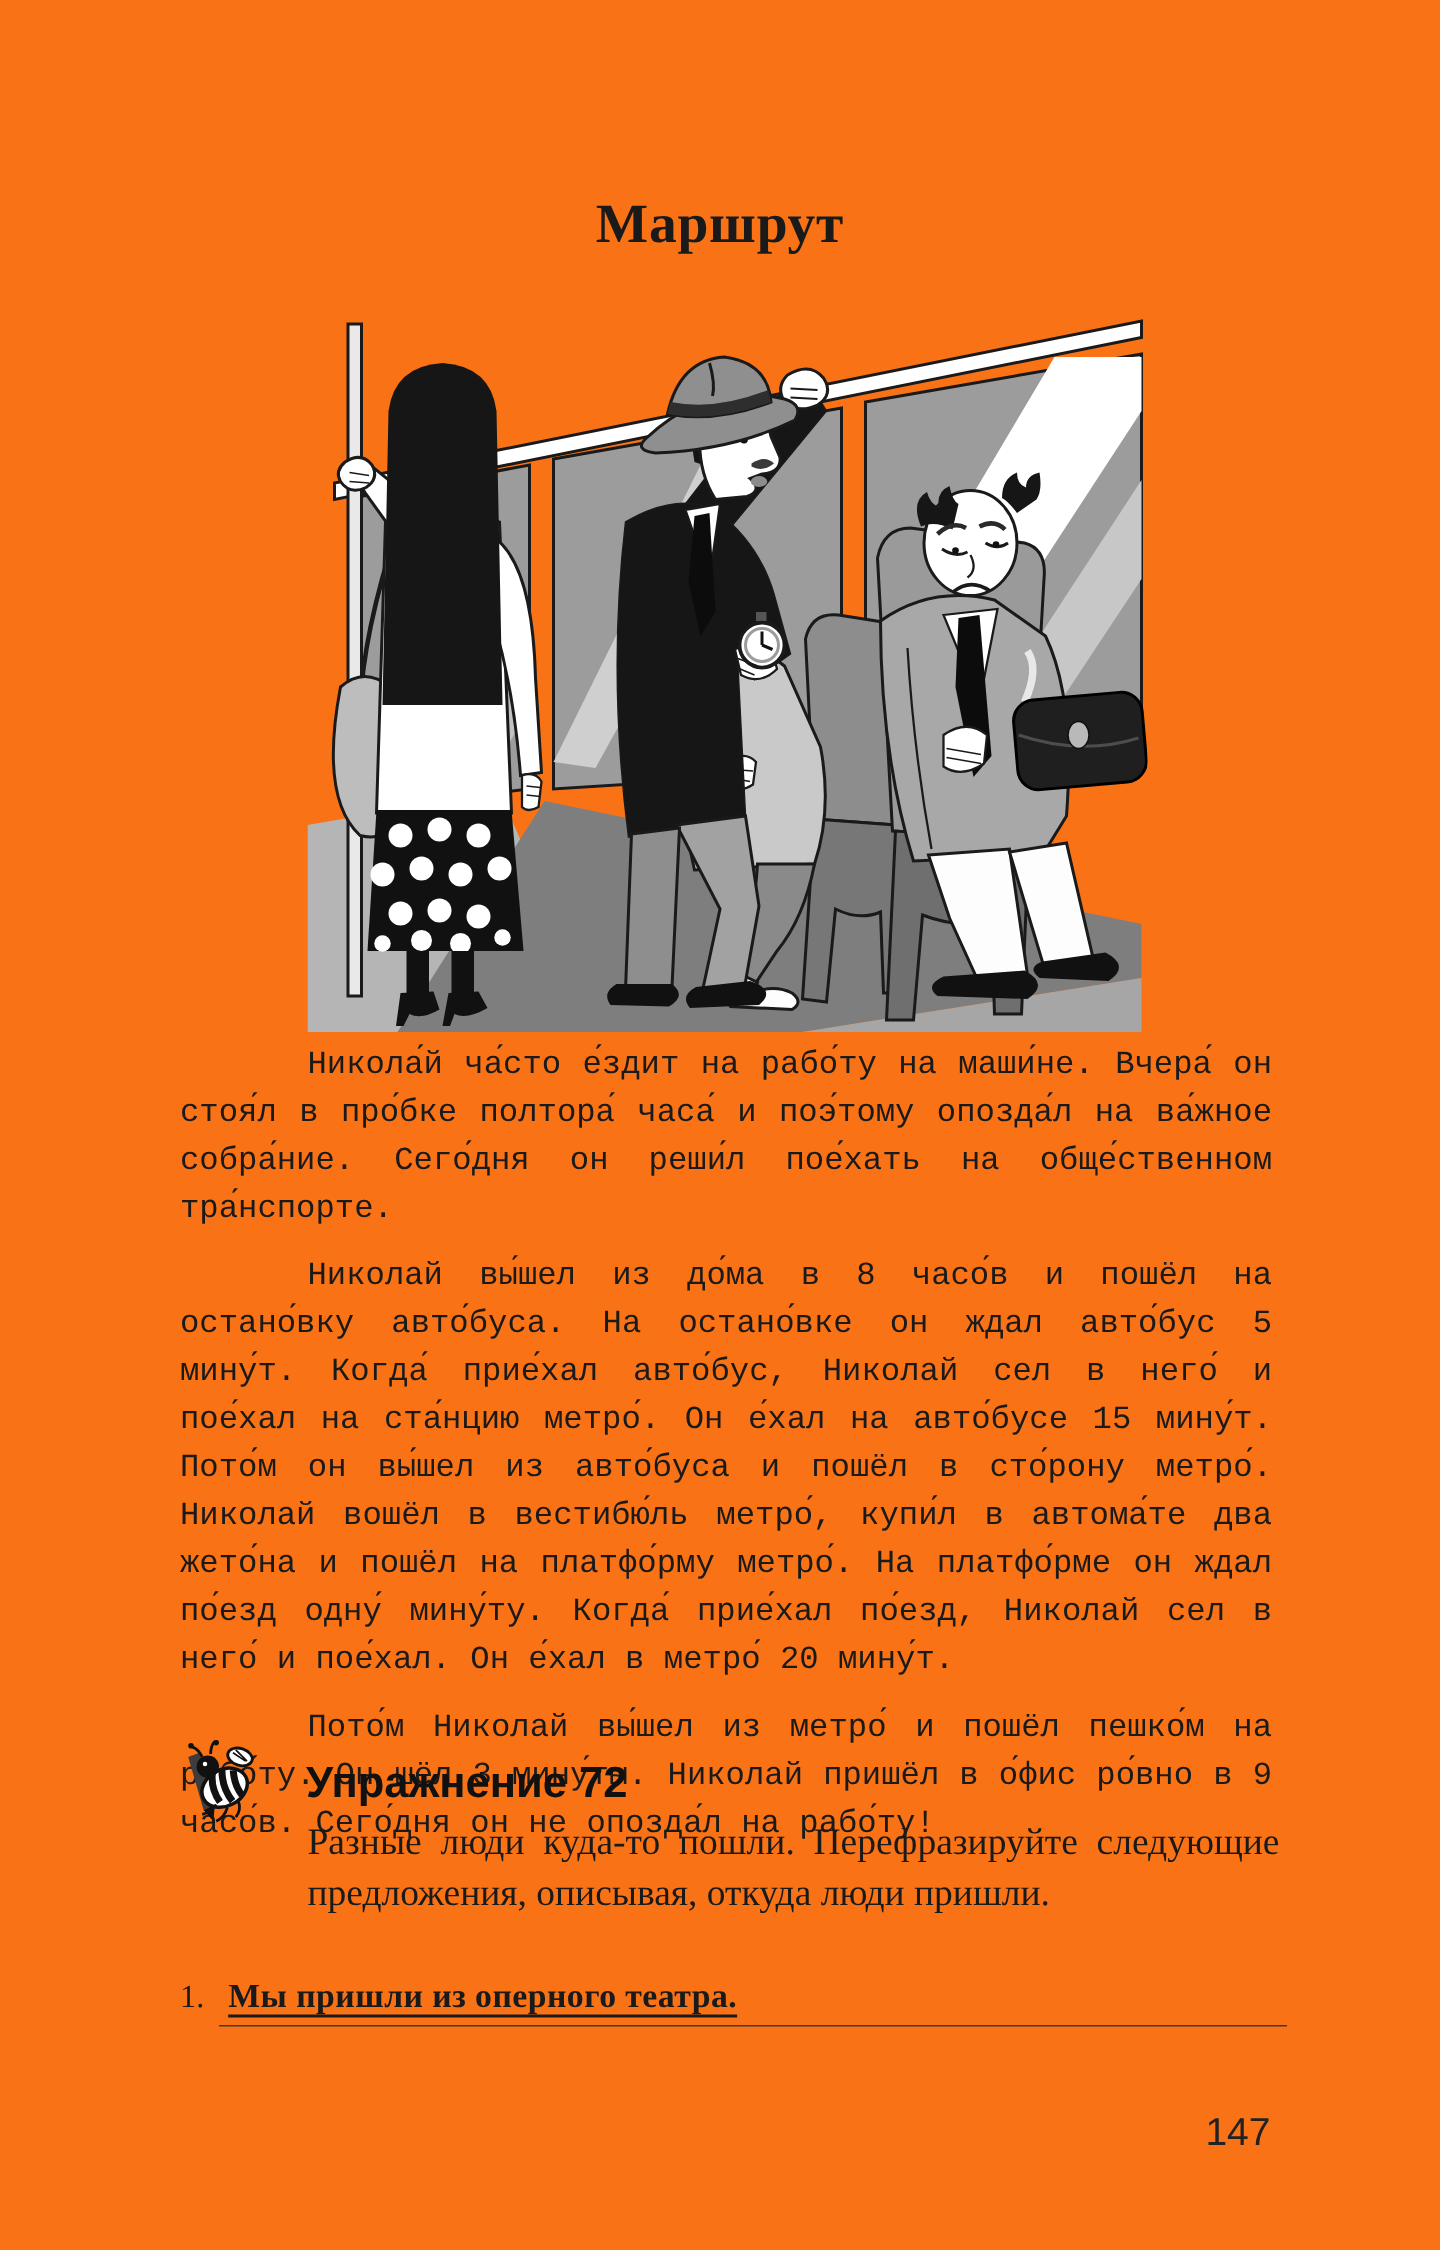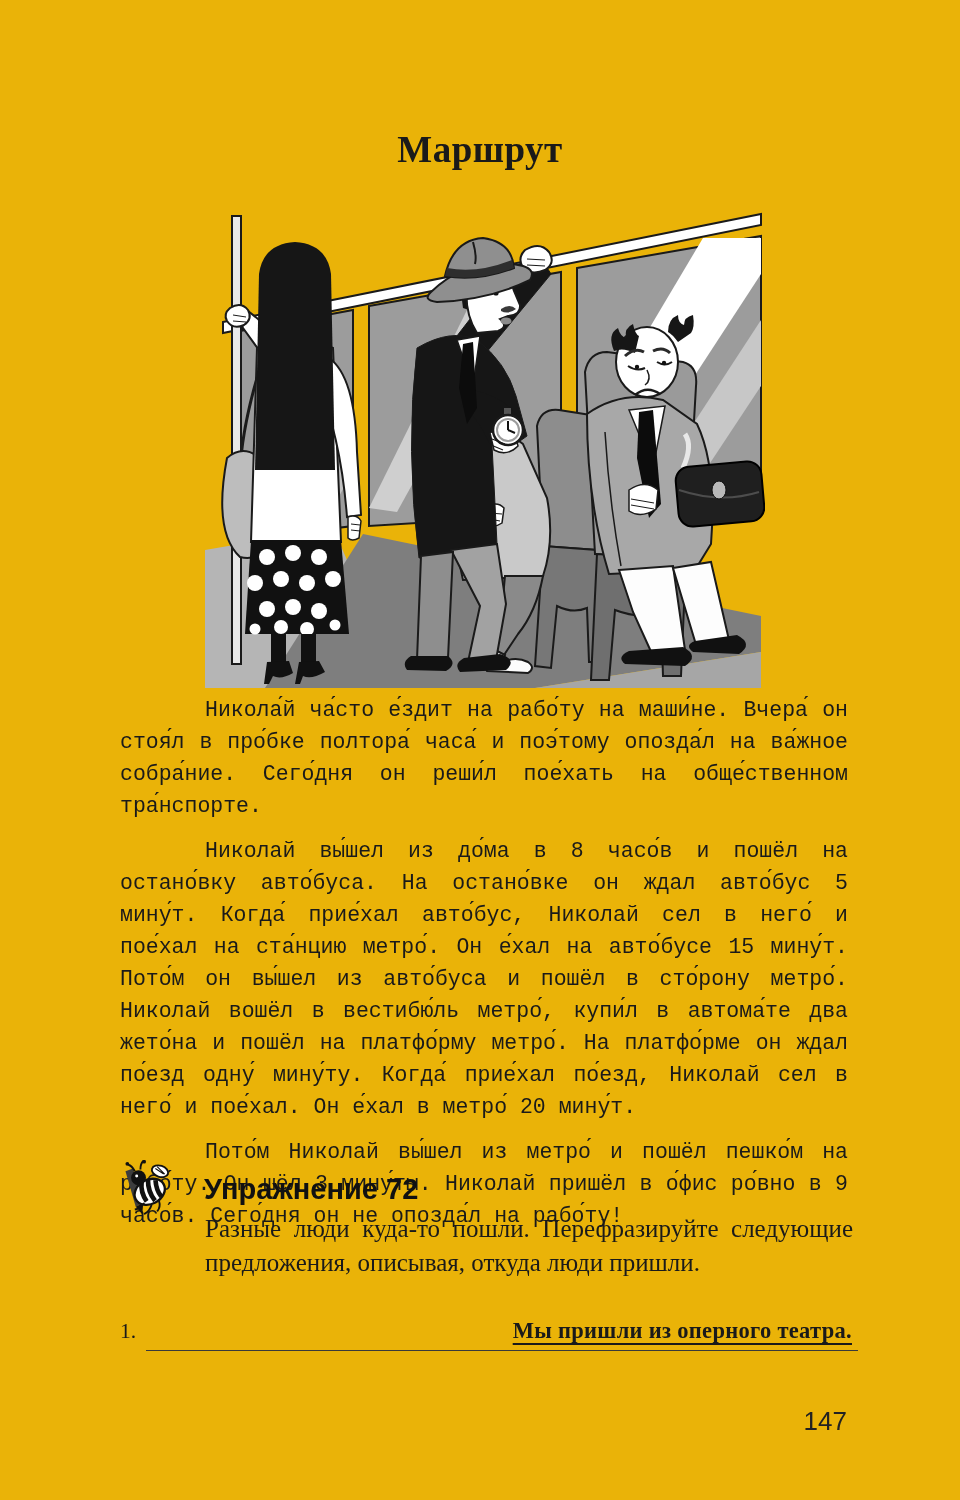--- a/index.html
+++ b/index.html
@@ -1,17 +1,17 @@
 <!DOCTYPE html>
 <html><head>
 <meta charset="utf-8">
 <style>
   html,body{margin:0;padding:0;background:#ffffff;}
   .page{
-    position:relative;width:960px;height:1500px;background:#eab308;overflow:hidden;
+    position:relative;width:960px;height:1500px;background:#f97316;overflow:hidden;
     color:#1a1a1a;font-family:"Liberation Serif","DejaVu Serif",serif;
   }
   .title{
     position:absolute;top:128px;left:0;width:100%;text-align:center;
     font-size:37px;font-weight:bold;margin:0;letter-spacing:.5px;
   }
   .illustration{position:absolute;top:210px;left:205px;width:560px;height:478px;margin:0;}
   .story{position:absolute;top:694px;left:120px;width:728px;}
   .story p{
     margin:0 0 13px 0;font-size:21.5px;line-height:32px;text-align:justify;text-indent:85px;font-family:Liberation Mono, monospace;
@@ -27,21 +27,21 @@
     font-size:25px;line-height:34px;text-align:justify;
   }
   .item{
     position:absolute;top:1318px;left:120px;width:738px;
     display:flex;align-items:baseline;font-size:21.5px;
   }
   .item-number{white-space:nowrap;}
   .item-prompt{white-space:nowrap;margin-left:7px;}
   .answer-line{
     flex:1;margin-left:10px;border-bottom:1.6px solid #3a3a3a;
-    text-align:right;padding:0 6px 6px 6px;
+    text-align:left;padding:0 6px 6px 6px;
   }
   .answer-text{
     font-weight:bold;font-size:22.5px;letter-spacing:.3px;
     text-decoration:underline;text-decoration-thickness:2px;text-underline-offset:5px;
   }
   .page-number{
     position:absolute;top:1383px;right:113px;
     font-family:"Liberation Sans","DejaVu Sans",sans-serif;font-size:26px;color:#222;margin-top:23px;
   }
 </style>

